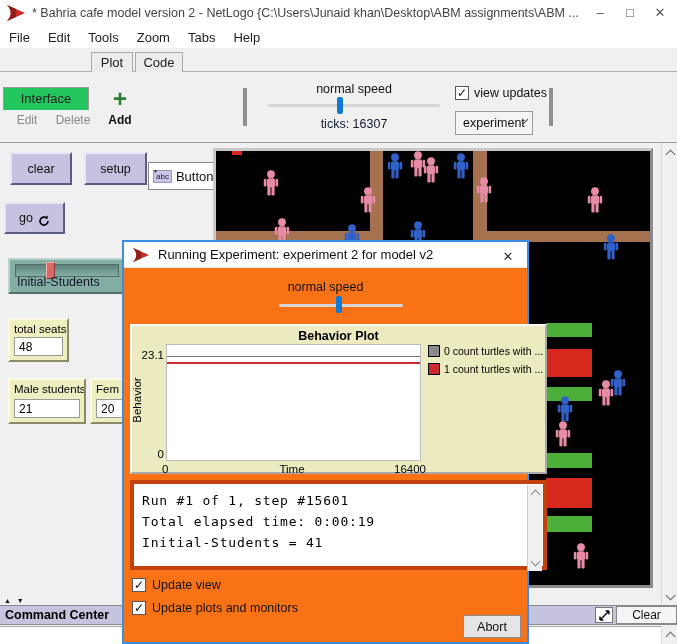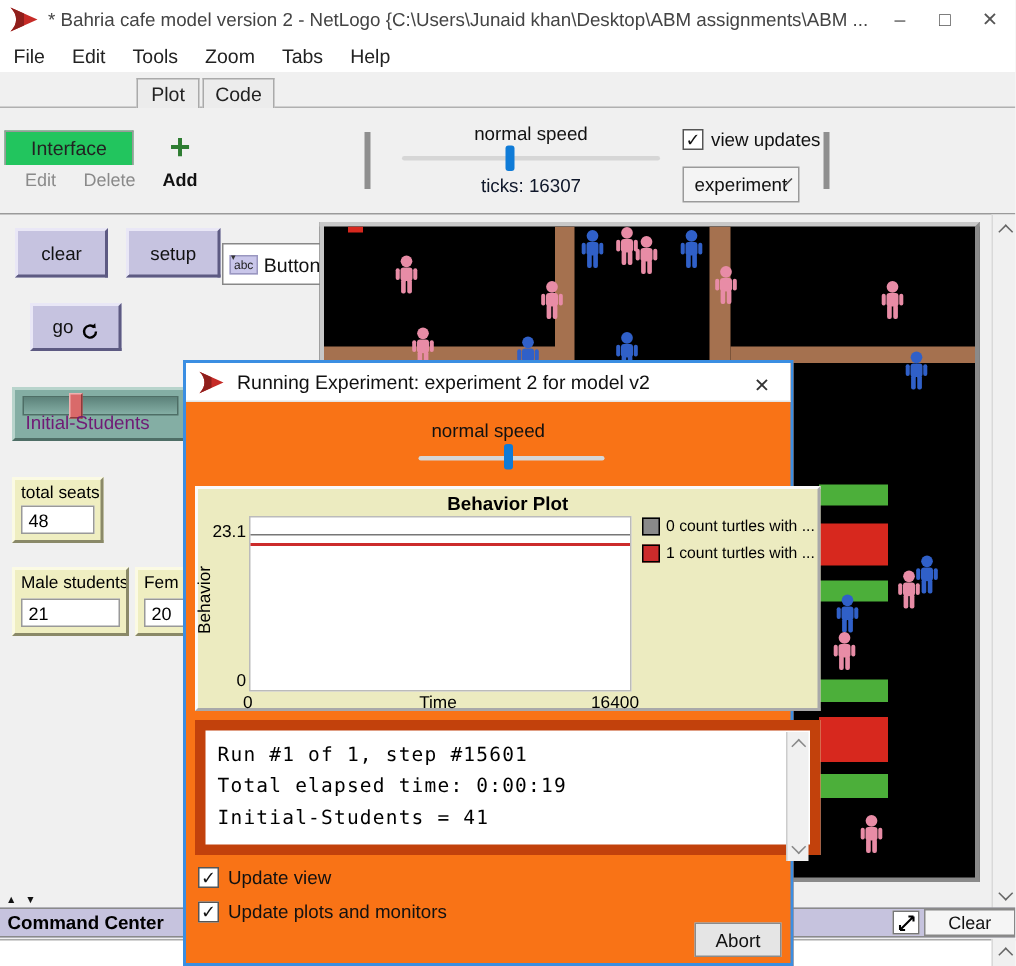--- a/index.html
+++ b/index.html
@@ -46,21 +46,21 @@
   .cbox { width:14px; height:14px; background:#fff; border:1px solid #555; display:flex; align-items:center; justify-content:center; font-size:12px; color:#111; line-height:12px; }
   .dropdown { position:absolute; height:24px; background:#f4f4f4; border:1px solid #9a9a9a; display:flex; align-items:center; justify-content:space-between; padding:0 7px; font-size:12.5px; color:#111; }
   .chev { width:7px; height:7px; border-right:1.6px solid #444; border-bottom:1.6px solid #444; transform:rotate(45deg); margin-top:-3px; }
   .win-push { position:absolute; background:#fdfdfd; border:1px solid #999; font-size:12.5px; color:#111; display:flex; align-items:center; justify-content:center; }
 
   
   .nl-btn { position:absolute; background:#c6c3e0; border-top:2px solid #e9e7f6; border-left:2px solid #e9e7f6; border-right:2px solid #5d5a82; border-bottom:2px solid #5d5a82; color:#111; font-size:12.5px; display:flex; align-items:center; justify-content:center; }
   .nl-slider { position:absolute; background:#84aea4; border-top:2px solid #b8d4cc; border-left:2px solid #b8d4cc; border-right:2px solid #4e6e66; border-bottom:2px solid #4e6e66; }
   .nl-slider .groove { position:absolute; left:5px; right:5px; top:4px; height:13px; background:linear-gradient(#5d837b,#84aea4); border:1px solid #4e6e66; }
   .nl-slider .handle { position:absolute; width:9px; height:17px; top:2px; background:#d96a6a; border:1px solid #8e3a3a; border-top-color:#f0b0b0; border-left-color:#f0b0b0; }
-  .nl-slider .slabel { position:absolute; left:7px; bottom:3px; font-size:12.5px; color:#701a75; }
+  .nl-slider .slabel { position:absolute; left:7px; bottom:3px; font-size:12.5px; color:#0f172a; }
   .nl-monitor { position:absolute; background:#efeec1; border-top:2px solid #fbfae4; border-left:2px solid #fbfae4; border-right:2px solid #8a8968; border-bottom:2px solid #8a8968; overflow:hidden; }
   .nl-monitor .mlabel { font-size:11.5px; color:#000; margin:3px 0 0 4px; white-space:nowrap; }
   .nl-monitor .mval { position:absolute; left:4px; right:4px; bottom:4px; height:19px; background:#fff; border:1px solid #999; font-size:12px; color:#000; padding:2px 0 0 4px; }
 
   
   .model-view { position:absolute; left:213px; top:148px; width:440px; height:440px; border:3px solid #c8c8c8; border-right-color:#8a8a8a; border-bottom-color:#8a8a8a; background:#000; }
   .model-view-canvas { position:absolute; inset:0; overflow:hidden; }
   .wall { position:absolute; }
   .seat-bar { position:absolute; }
   .person { position:absolute; width:20px; height:26px; }
@@ -93,21 +93,21 @@
   .plot-ymax { position:absolute; left:2px; top:23px; width:30px; text-align:right; font-size:11.5px; color:#000; }
   .plot-ymin { position:absolute; left:2px; top:122px; width:30px; text-align:right; font-size:11.5px; color:#000; }
   .plot-ylabel { position:absolute; left:-25px; top:68px; width:60px; text-align:center; font-size:11.5px; color:#000; transform:rotate(-90deg); }
   .plot-x0 { position:absolute; left:30px; top:137px; font-size:11.5px; color:#000; }
   .plot-xlabel { position:absolute; left:120px; top:137px; width:80px; text-align:center; font-size:11.5px; color:#000; }
   .plot-xmax { position:absolute; left:252px; top:137px; width:42px; text-align:right; font-size:11.5px; color:#000; }
   .legend-row { position:absolute; left:296px; display:flex; align-items:center; gap:4px; }
   .legend-swatch { width:12px; height:12px; border:1px solid #000; flex:none; }
   .legend-label { font-size:10.5px; color:#000; white-space:nowrap; }
 
-  .console { position:absolute; left:6px; top:238px; width:417px; height:90px; background:#fff; border:7px solid #c2410c; }
+  .console { position:absolute; left:6px; top:238px; width:417px; height:90px; background:#fff; border:4px solid #c2410c; }
   .console-text { position:absolute; left:8px; top:6px; font-family:"DejaVu Sans Mono","Liberation Mono",monospace; font-size:13px; letter-spacing:0.8px; color:#000; line-height:21px; white-space:pre; }
   .console-scroll { position:absolute; right:1px; top:1px; width:15px; height:86px; background:#f0f0f0; border-left:1px solid #ccc; }
 
   .dlg-check { position:absolute; left:8px; display:flex; align-items:center; gap:6px; font-size:12.5px; color:#111; }
   .abort-btn { position:absolute; right:6px; bottom:4px; width:58px; height:23px; background:#e5e5e5; border:1px solid #8a8a8a; font-size:12.5px; color:#111; display:flex; align-items:center; justify-content:center; }
 </style>
 </head>
 <body>
 
 <div id="app">
@@ -194,21 +194,21 @@
     <div class="vsep" style="left:549px; top:16px; height:38px;"></div>
 
   </div>
 
   <div class="nl-btn" style="left:10px; top:152px; width:62px; height:33px;">
     <span>clear</span>
   </div>
   <div class="nl-btn" style="left:84px; top:152px; width:63px; height:33px;">
     <span>setup</span>
   </div>
-  <div class="nl-btn" style="left:20px; top:202px; width:61px; height:32px;">
+  <div class="nl-btn" style="left:4px; top:202px; width:61px; height:32px;">
     <span>go</span>
     <svg width="12" height="12" viewBox="0 0 12 12" style="margin-left:5px; margin-top:6px;">
       <path d="M10 6 a4 4 0 1 1-1.2-2.8" fill="none" stroke="#000" stroke-width="1.6"></path>
       <path d="M9.5 0.5 L9.8 3.8 L6.6 3 Z" fill="#000"></path>
     </svg>
   </div>
 
   <div class="nl-slider" style="left:8px; top:258px; width:118px; height:36px;">
     <div class="groove"></div>
     <div class="handle" style="left:36px;"></div>

